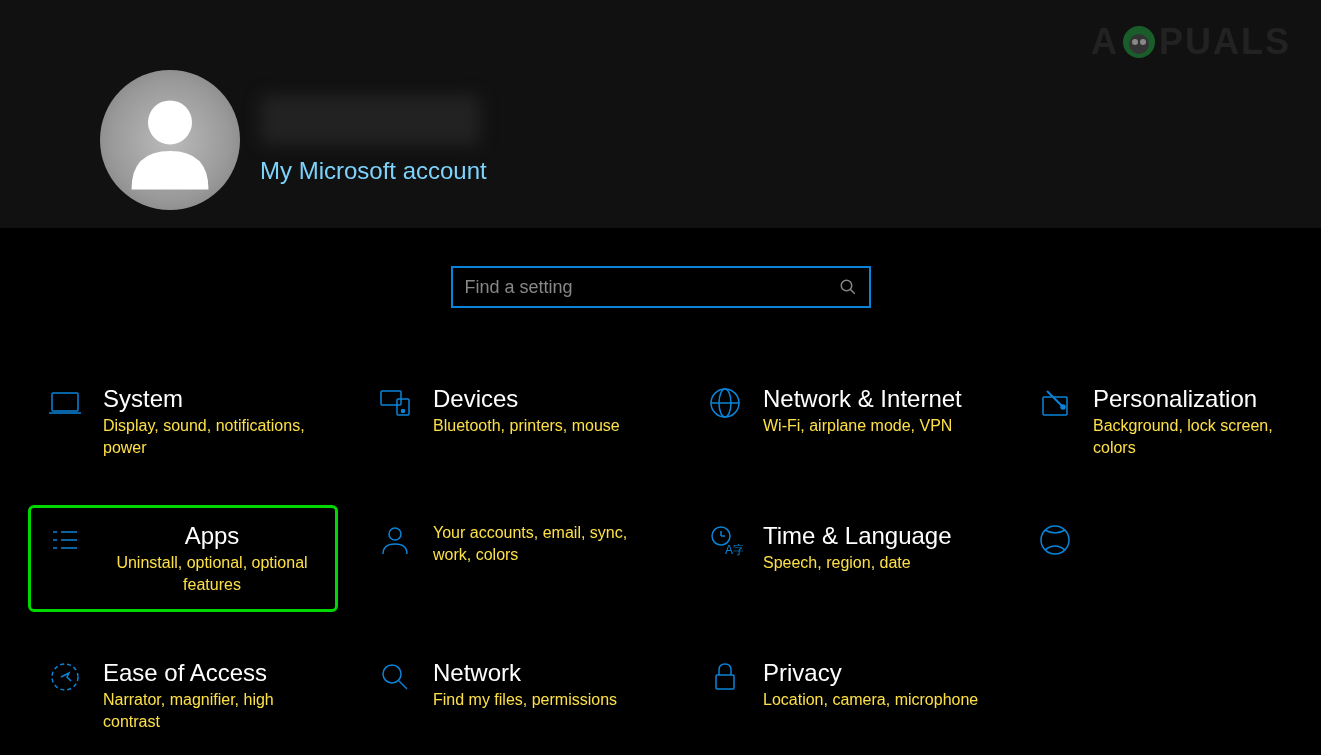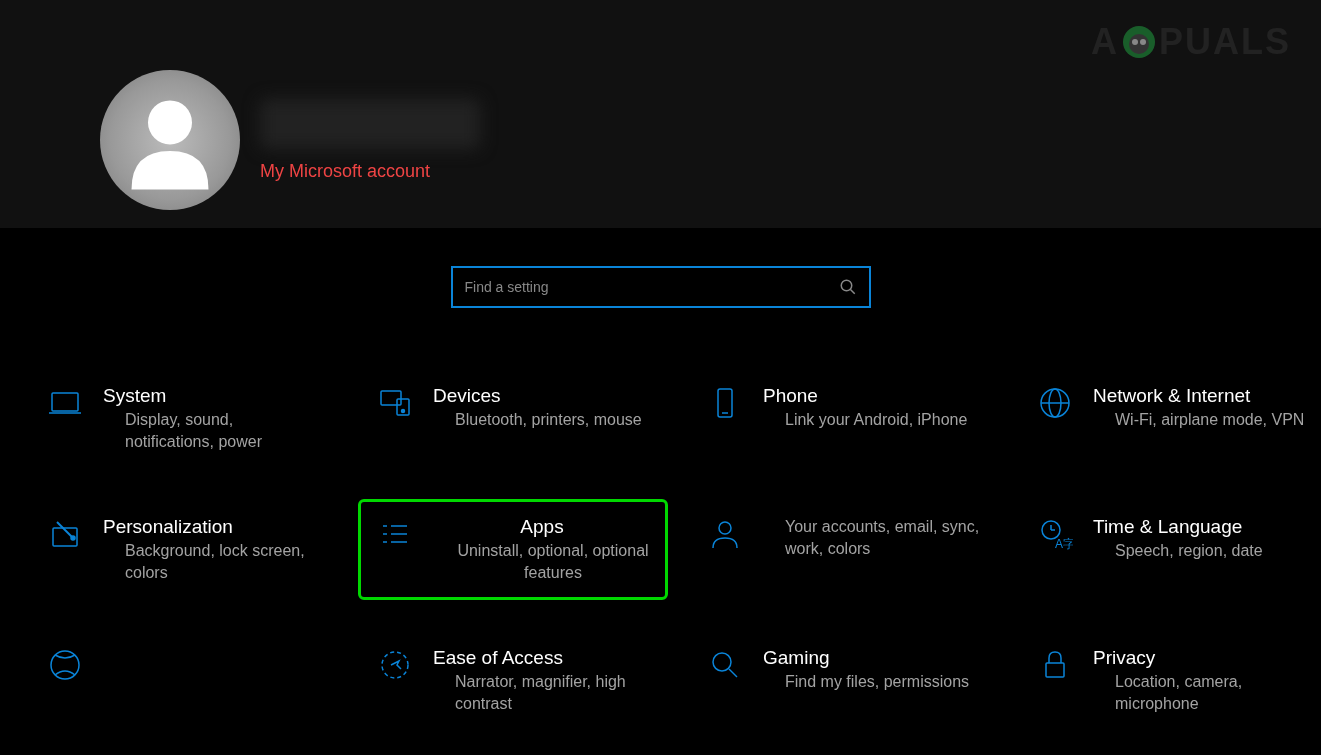--- a/index.html
+++ b/index.html
@@ -68,22 +68,22 @@
       gap: 12px;
     }
     .username-blur {
       width: 220px;
       height: 50px;
       background: #222;
       filter: blur(8px);
       border-radius: 6px;
     }
     .ms-link {
-      color: #ef4444;
-      font-size: 18px;
+      color: #7dd3fc;
+      font-size: 24px;
       text-decoration: none;
     }
     .search-wrap {
       width: 100%;
       display: flex;
       justify-content: center;
       margin-top: 38px;
     }
     .search-box {
       width: 420px;
@@ -93,21 +93,21 @@
       display: flex;
       align-items: center;
       padding: 0 12px;
     }
     .search-box input {
       flex: 1;
       background: transparent;
       border: none;
       outline: none;
       color: #ccc;
-      font-size: 14px;
+      font-size: 18px;
       font-family: inherit;
     }
     .search-box input::placeholder {
       color: #888;
     }
     .search-icon {
       width: 18px;
       height: 18px;
       stroke: #888;
       fill: none;
@@ -146,30 +146,29 @@
       stroke: #0a84d8;
       fill: none;
       stroke-width: 1.5;
     }
     .tile-text {
       display: flex;
       flex-direction: column;
       gap: 2px;
     }
     .tile-title {
-      font-size: 19px;
+      font-size: 24px;
       font-weight: 400;
       color: #fff;
     }
     .tile-desc {
       font-size: 16px;
-      color: #a3a3a3;
+      color: #fde047;
       line-height: 1.35;
       max-width: 230px;
-      margin-left: 22px;
     }
   </style>
 </head>
 <body>
 
 <svg width="0" height="0" style="position:absolute">
   <defs>
     <g id="laptop-icon">
         <rect x="5" y="8" width="26" height="18" rx="1"></rect>
         <line x1="2" y1="28" x2="34" y2="28"></line>
@@ -287,31 +286,20 @@
         </svg>
       </div>
       <div class="tile-text">
         <div class="tile-title">Devices</div>
         <div class="tile-desc">Bluetooth, printers, mouse</div>
       </div>
     </div>
     <div class="tile">
       <div class="tile-icon">
         <svg viewBox="0 0 36 36">
-          <use href="#phone-icon"></use>
-        </svg>
-      </div>
-      <div class="tile-text">
-        <div class="tile-title">Phone</div>
-        <div class="tile-desc">Link your Android, iPhone</div>
-      </div>
-    </div>
-    <div class="tile">
-      <div class="tile-icon">
-        <svg viewBox="0 0 36 36">
           <use href="#globe-icon"></use>
         </svg>
       </div>
       <div class="tile-text">
         <div class="tile-title">Network &amp; Internet</div>
         <div class="tile-desc">Wi-Fi, airplane mode, VPN</div>
       </div>
     </div>
     <div class="tile">
       <div class="tile-icon">
@@ -376,21 +364,21 @@
         <div class="tile-desc">Narrator, magnifier, high contrast</div>
       </div>
     </div>
     <div class="tile">
       <div class="tile-icon">
         <svg viewBox="0 0 36 36">
           <use href="#magnifier-icon"></use>
         </svg>
       </div>
       <div class="tile-text">
-        <div class="tile-title">Gaming</div>
+        <div class="tile-title">Network</div>
         <div class="tile-desc">Find my files, permissions</div>
       </div>
     </div>
     <div class="tile">
       <div class="tile-icon">
         <svg viewBox="0 0 36 36">
           <use href="#lock-icon"></use>
         </svg>
       </div>
       <div class="tile-text">

